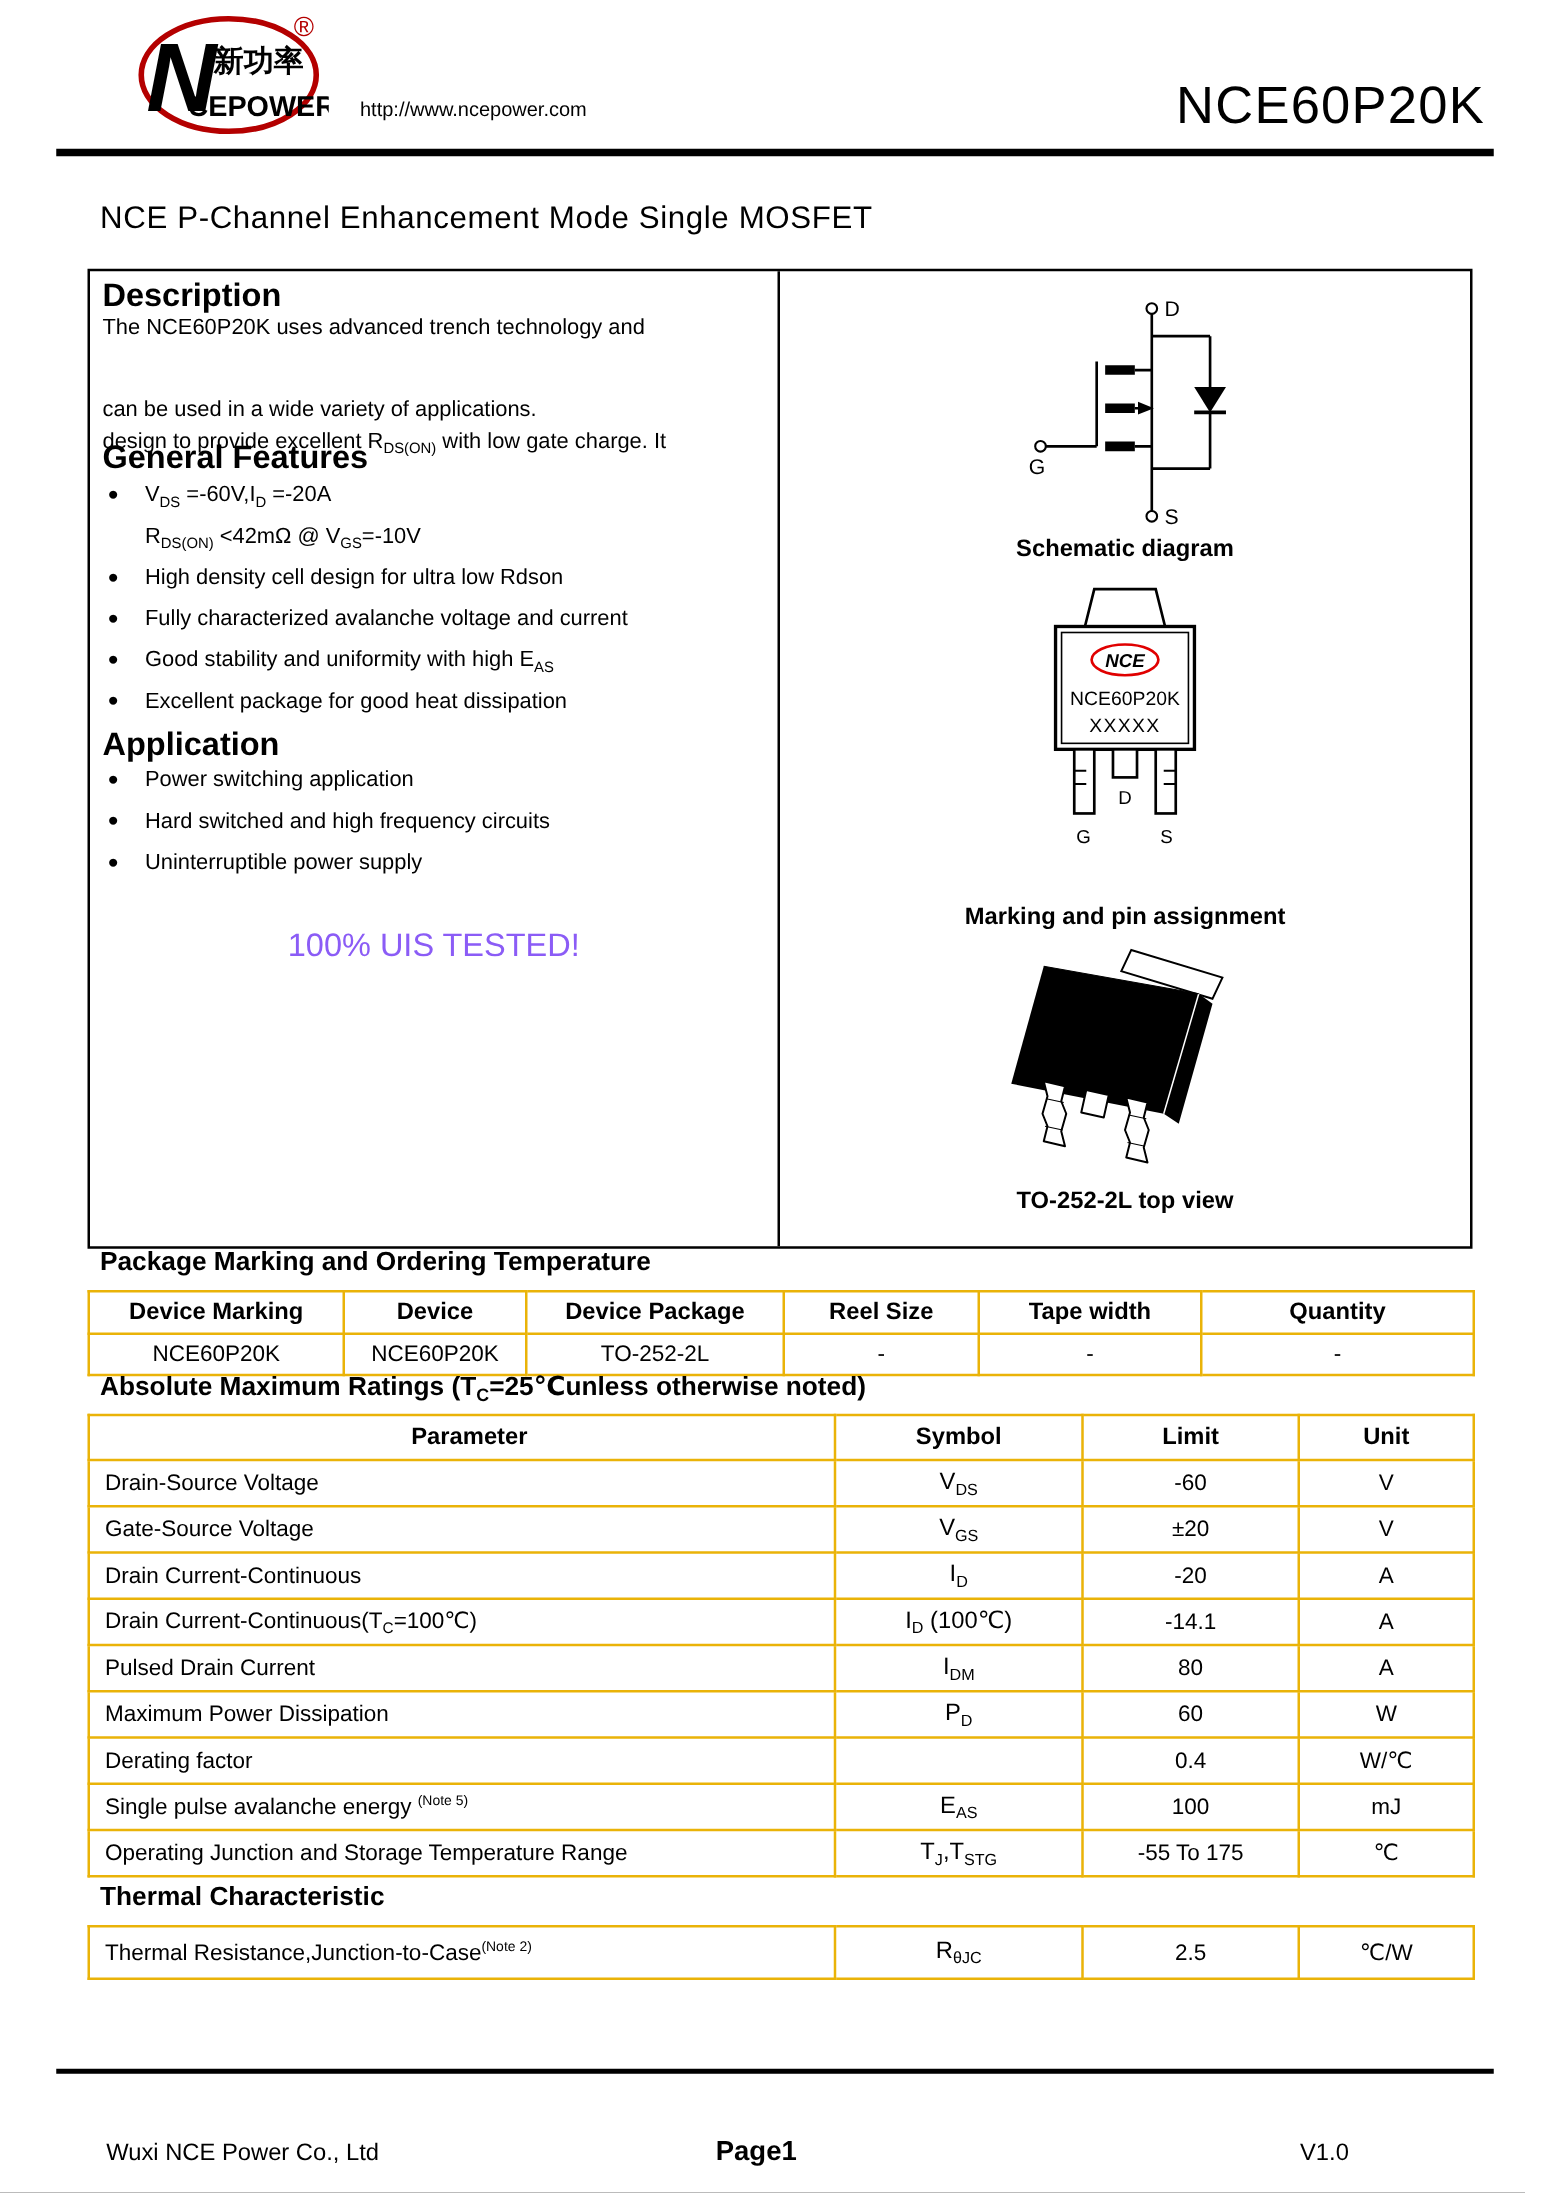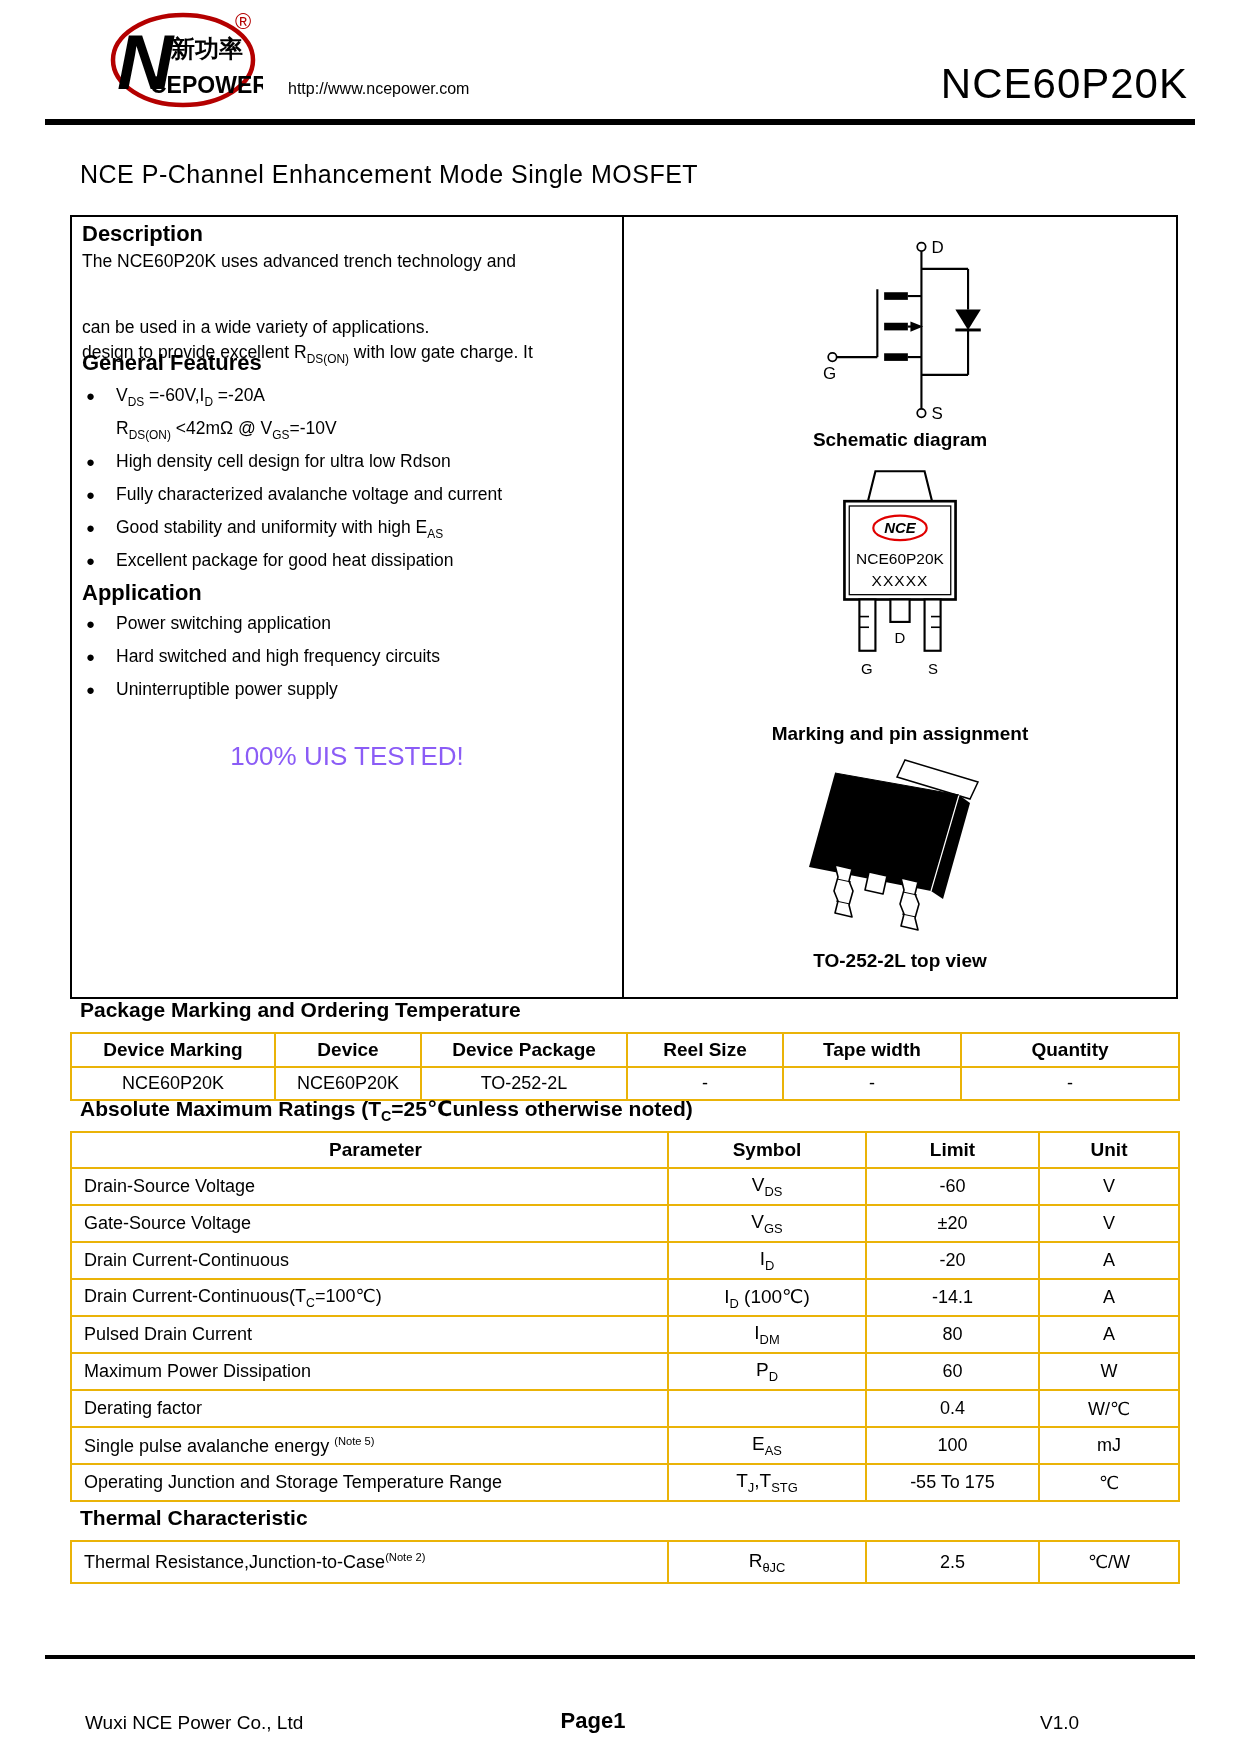--- a/index.html
+++ b/index.html
@@ -10,21 +10,21 @@
   sup{font-size:62%;}
   
   .url{font-size:16px;}
   .partnum{font-size:42px;letter-spacing:1px;}
   .rule{background:#000;}
   .page-title{font-size:25px;letter-spacing:.5px;}
   
   .main-box{border:2px solid #000;width:1104px;height:780px;}
   .col-left{position:absolute;left:0;top:0;width:550px;height:780px;}
   .col-right{position:absolute;left:550px;top:0;width:552px;height:780px;border-left:2px solid #000;}
-  .sec-h{font-size:22px;font-weight:bold;}
+  .sec-h{font-size:26px;font-weight:bold;}
   .body-line{font-size:17.5px;white-space:nowrap;}
   .li-row{display:flex;align-items:flex-start;font-size:17.5px;white-space:nowrap;}
   .li-row .bullet{width:30px;font-size:15px;line-height:21px;}
   .li-row.nobullet .bullet{visibility:hidden;}
   .uis{width:100%;text-align:center;color:#8b5cf6;font-size:26px;}
   .caption{width:100%;text-align:center;font-weight:bold;font-size:19px;}
   .center-x{left:50%;transform:translateX(-50%);}
   
   table{border-collapse:collapse;table-layout:fixed;}
   th,td{border:2px solid #eab308;font-size:18px;text-align:center;padding:0;overflow:hidden;}
@@ -312,15 +312,15 @@
       <td class="param" style="height:40px;">Thermal Resistance,Junction-to-Case<sup>(Note 2)</sup></td>
       <td class="sym">R<sub>θJC</sub></td>
       <td>2.5</td>
       <td>℃/W</td>
     </tr>
   </tbody>
     </table>
 
   <div class="abs rule" style="left:45px;top:1655px;width:1150px;height:4px;"></div>
   <div class="abs foot-txt" style="left:85px;top:1712px;">Wuxi NCE Power Co., Ltd</div>
-  <div class="abs foot-page" style="top:1708px;">Page1</div>
+  <div class="abs foot-page" style="top:1708px;margin-left:12px;">Page1</div>
   <div class="abs foot-txt" style="left:1040px;top:1712px;">V1.0</div>
 </div>
 
 </body></html>

